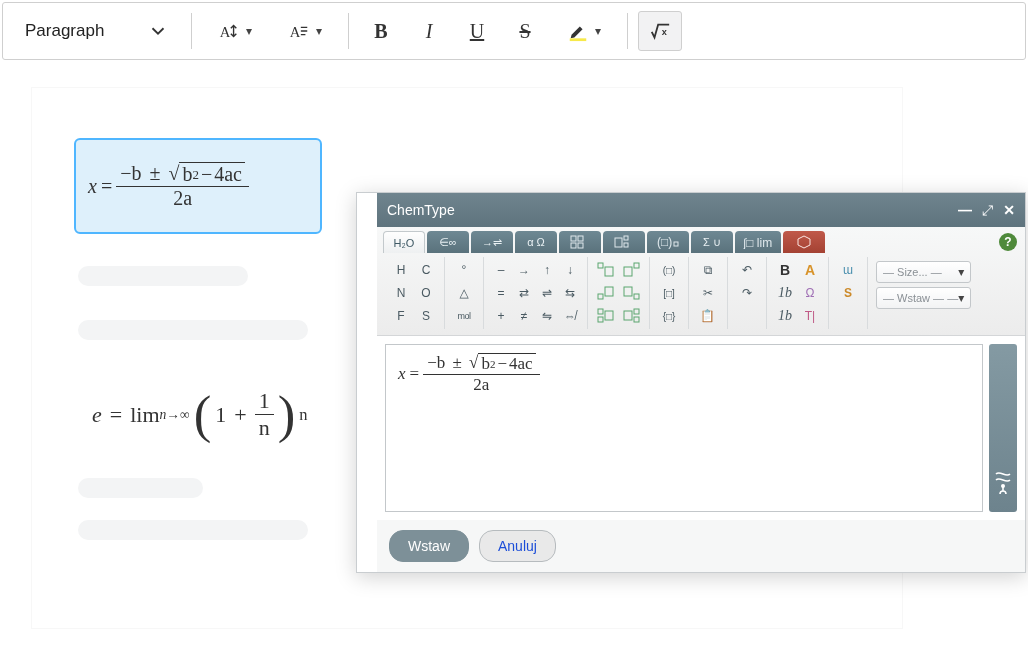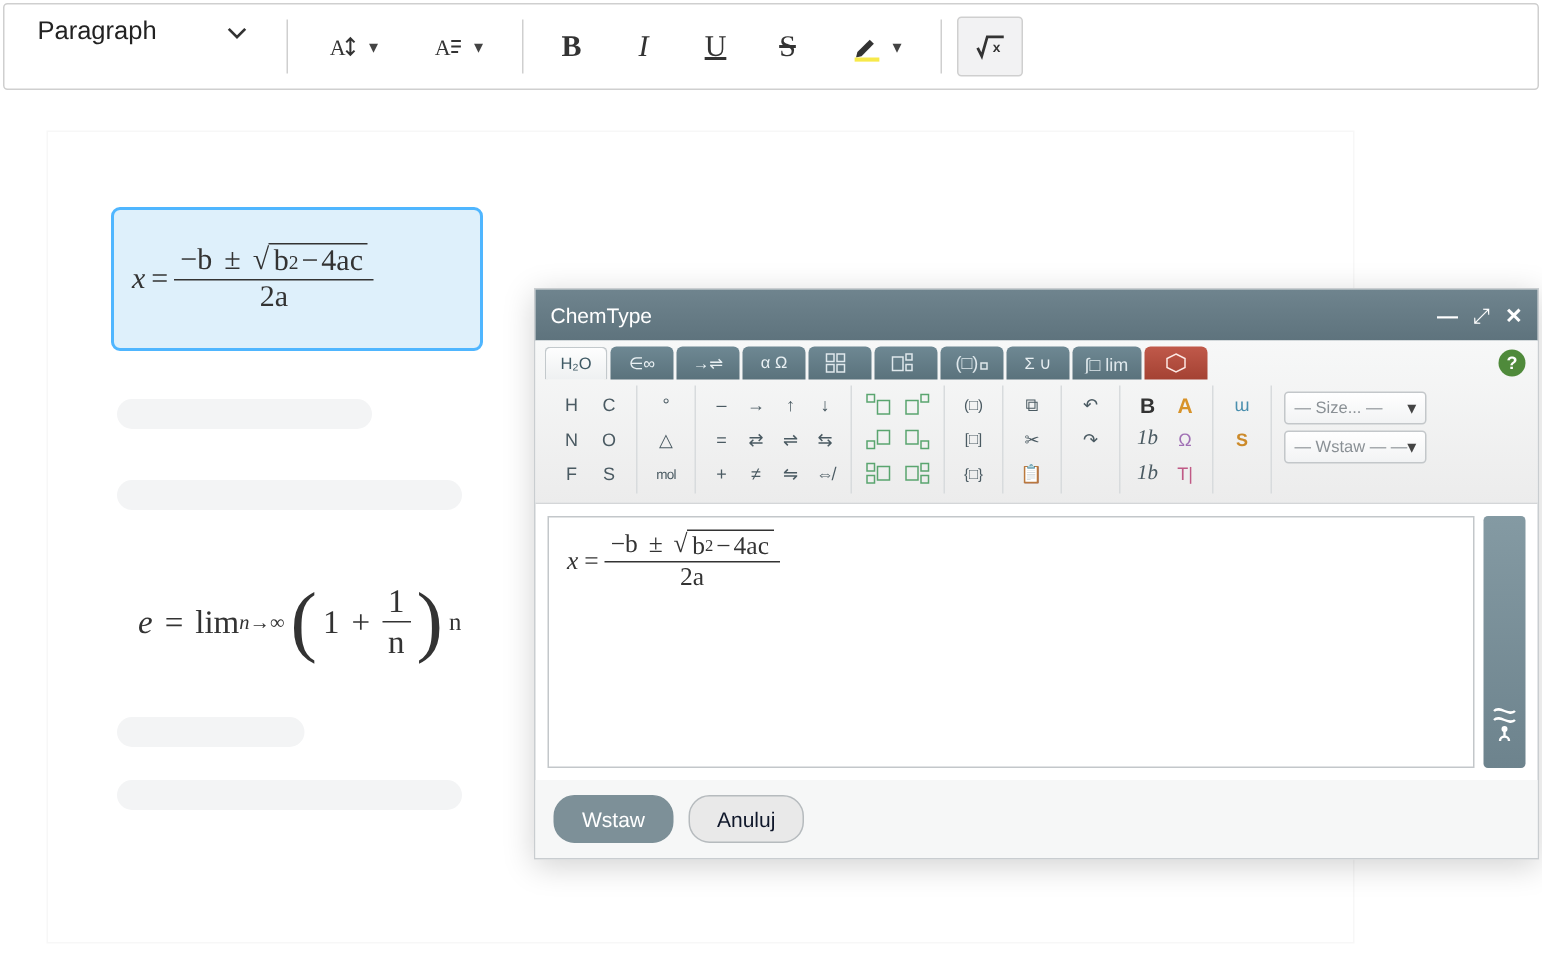--- a/index.html
+++ b/index.html
@@ -20,20 +20,21 @@
     display: flex;
     align-items: center;
     padding: 0 10px;
     gap: 4px;
     background: #fff;
   }
   .tb-style-select {
     width: 168px;
     height: 40px;
     display: flex;
+    align-items: center;
     justify-content: space-between;
     padding: 0 12px;
     font-size: 17px;
     color: #222;
     border-radius: 3px;
     cursor: pointer;
   }
   .tb-sep {
     width: 1px;
     height: 36px;
@@ -89,20 +90,21 @@
   }
 
   
   .chem-window {
     position: absolute;
     left: 356px; top: 192px;
     width: 670px;
     background: #fff;
     border: 1px solid #c9cdd0;
     box-shadow: 0 4px 20px rgba(0,0,0,0.18);
+    padding-left: 20px;
   }
   .chem-title {
     height: 34px;
     background: linear-gradient(#6f848e, #5e737d);
     color: #fff;
     display: flex;
     align-items: center;
     padding: 0 10px;
     font-size: 14px;
     justify-content: space-between;
@@ -220,21 +222,21 @@
   .chem-btn {
     height: 32px;
     padding: 0 18px;
     border: 1px solid #b6bbbe;
     border-radius: 14px;
     font-size: 14px;
     cursor: pointer;
     display: flex; align-items: center;
   }
   .chem-btn.primary { background: #7d9098; color: #fff; border-color: #7d9098;}
-  .chem-btn.secondary { background: #e9e9e9; color: #0f172a; }
+  .chem-btn.secondary { background: #e9e9e9; color: #1d4ed8; }
 
   
   .math { font-family: "Times New Roman", Cambria, serif; font-style: italic; color: #333; display:flex; align-items:center; gap:4px; }
   .math .up { font-style: normal; }
   .frac { display:inline-flex; flex-direction:column; align-items:center; font-style: normal; }
   .frac .num, .frac .den { padding: 0 4px; }
   .frac .bar { width:100%; height:1px; background:#333; }
   .sqrt-wrap { display:inline-flex; align-items:stretch; }
   .sqrt-sign { font-style:normal; }
   .sqrt-body { border-top:1.2px solid #333; padding:0 3px; display:inline-flex; align-items:center;}

